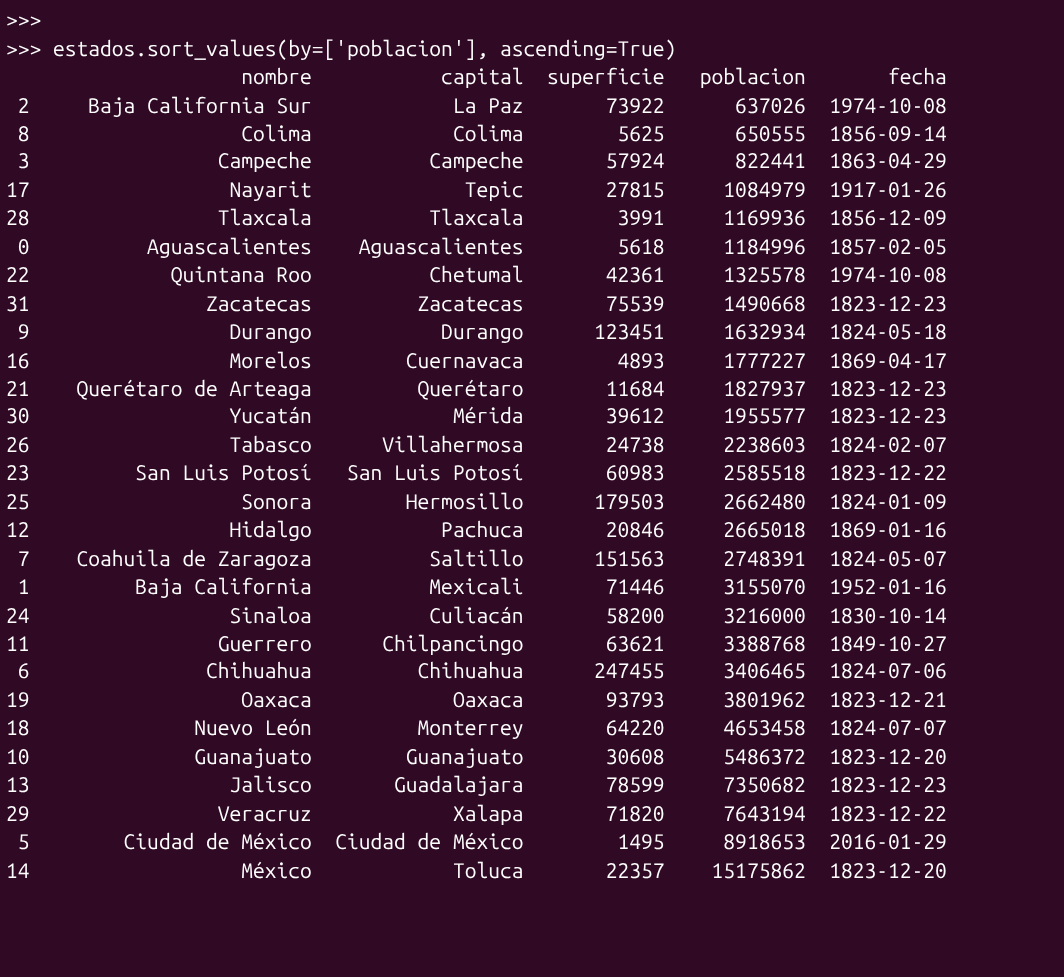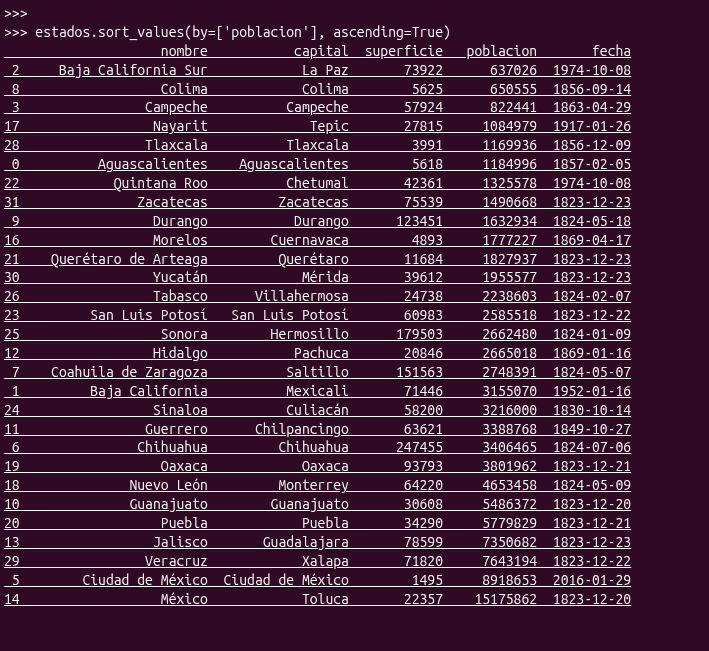--- a/index.html
+++ b/index.html
@@ -13,25 +13,23 @@
       width: 709px;
       height: 651px;
       box-sizing: border-box;
       overflow: hidden;
     }
     .prompt {
       white-space: pre;
     }
     .output-line {
       white-space: pre;
-      text-decoration: underline;
     }
     .header-line {
       white-space: pre;
-      text-decoration: underline;
     }
   </style>
 </head>
 <body>
 
 <div id="terminal">
     <div class="prompt">&gt;&gt;&gt;</div>
     <div class="prompt">&gt;&gt;&gt; estados.sort_values(by=['poblacion'], ascending=True)</div>
     <div class="header-line">                    nombre           capital  superficie   poblacion       fecha</div>
     <div class="output-line"> 2     Baja California Sur            La Paz       73922      637026  1974-10-08</div>
@@ -49,20 +47,19 @@
     <div class="output-line">26                 Tabasco      Villahermosa       24738     2238603  1824-02-07</div>
     <div class="output-line">23         San Luis Potosí   San Luis Potosí       60983     2585518  1823-12-22</div>
     <div class="output-line">25                  Sonora        Hermosillo      179503     2662480  1824-01-09</div>
     <div class="output-line">12                 Hidalgo           Pachuca       20846     2665018  1869-01-16</div>
     <div class="output-line"> 7    Coahuila de Zaragoza          Saltillo      151563     2748391  1824-05-07</div>
     <div class="output-line"> 1         Baja California          Mexicali       71446     3155070  1952-01-16</div>
     <div class="output-line">24                 Sinaloa          Culiacán       58200     3216000  1830-10-14</div>
     <div class="output-line">11                Guerrero      Chilpancingo       63621     3388768  1849-10-27</div>
     <div class="output-line"> 6               Chihuahua         Chihuahua      247455     3406465  1824-07-06</div>
     <div class="output-line">19                  Oaxaca            Oaxaca       93793     3801962  1823-12-21</div>
-    <div class="output-line">18              Nuevo León         Monterrey       64220     4653458  1824-05-09</div>
+    <div class="output-line">18              Nuevo León         Monterrey       64220     4653458  1824-07-07</div>
     <div class="output-line">10              Guanajuato        Guanajuato       30608     5486372  1823-12-20</div>
-    <div class="output-line">20                  Puebla            Puebla       34290     5779829  1823-12-21</div>
     <div class="output-line">13                 Jalisco       Guadalajara       78599     7350682  1823-12-23</div>
     <div class="output-line">29                Veracruz            Xalapa       71820     7643194  1823-12-22</div>
     <div class="output-line"> 5        Ciudad de México  Ciudad de México        1495     8918653  2016-01-29</div>
     <div class="output-line">14                  México            Toluca       22357    15175862  1823-12-20</div>
   </div>
 
 </body></html>

